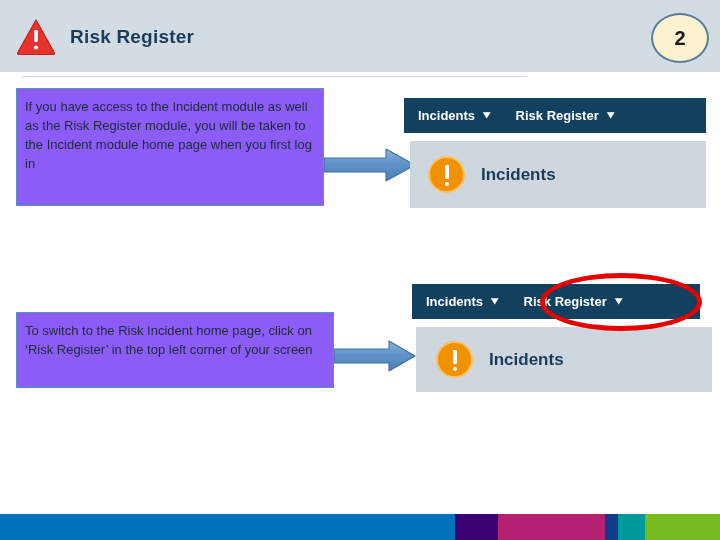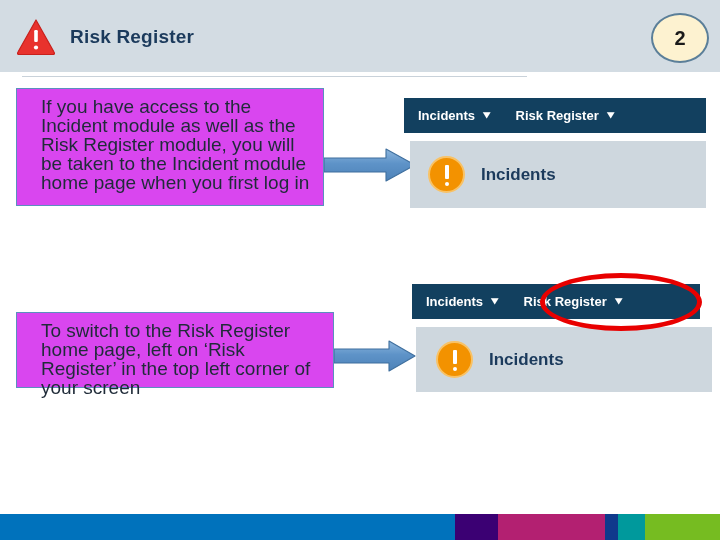--- a/index.html
+++ b/index.html
@@ -64,27 +64,27 @@
     justify-content: center;
     font-size: 20px;
     font-weight: bold;
     color: #1a1a1a;
     box-sizing: border-box;
   }
 
   
   .callout {
     position: absolute;
-    background: #d946ef;
+    background: #8b5cf6;
     border: 1px solid #5b8fbf;
     box-sizing: border-box;
     color: #1f2b38;
-    font-size: 19px;
+    font-size: 13px;
     line-height: 19px;
-    padding: 8px 10px 8px 24px;
+    padding: 8px 10px 8px 8px;
   }
   #callout-1 {
     left: 16px; top: 88px;
     width: 308px; height: 118px;
   }
   #callout-2 {
     left: 16px; top: 312px;
     width: 318px; height: 76px;
   }
 
@@ -245,21 +245,21 @@
       <span class="chev">▾</span>
     </div>
   </div>
   <div class="panel-gap"></div>
   <div class="content-panel">
     <div class="excl-icon"></div>
     <div class="panel-title">Incidents</div>
   </div>
 </div>
 
-<div class="callout" id="callout-2">To switch to the Risk Register home page, left on ‘Risk Register’ in the top left corner of your screen</div>
+<div class="callout" id="callout-2">To switch to the Risk Incident home page, click on ‘Risk Register’ in the top left corner of your screen</div>
 
 <div class="arrow-wrap" id="arrow-2">
   <svg width="82" height="36" viewBox="0 0 82 36">
     <defs>
       <linearGradient id="ag2" x1="0" y1="0" x2="0" y2="1">
         <stop offset="0%" stop-color="#8db6dd"></stop>
         <stop offset="45%" stop-color="#5e93c8"></stop>
         <stop offset="100%" stop-color="#4d82b8"></stop>
       </linearGradient>
     </defs>

